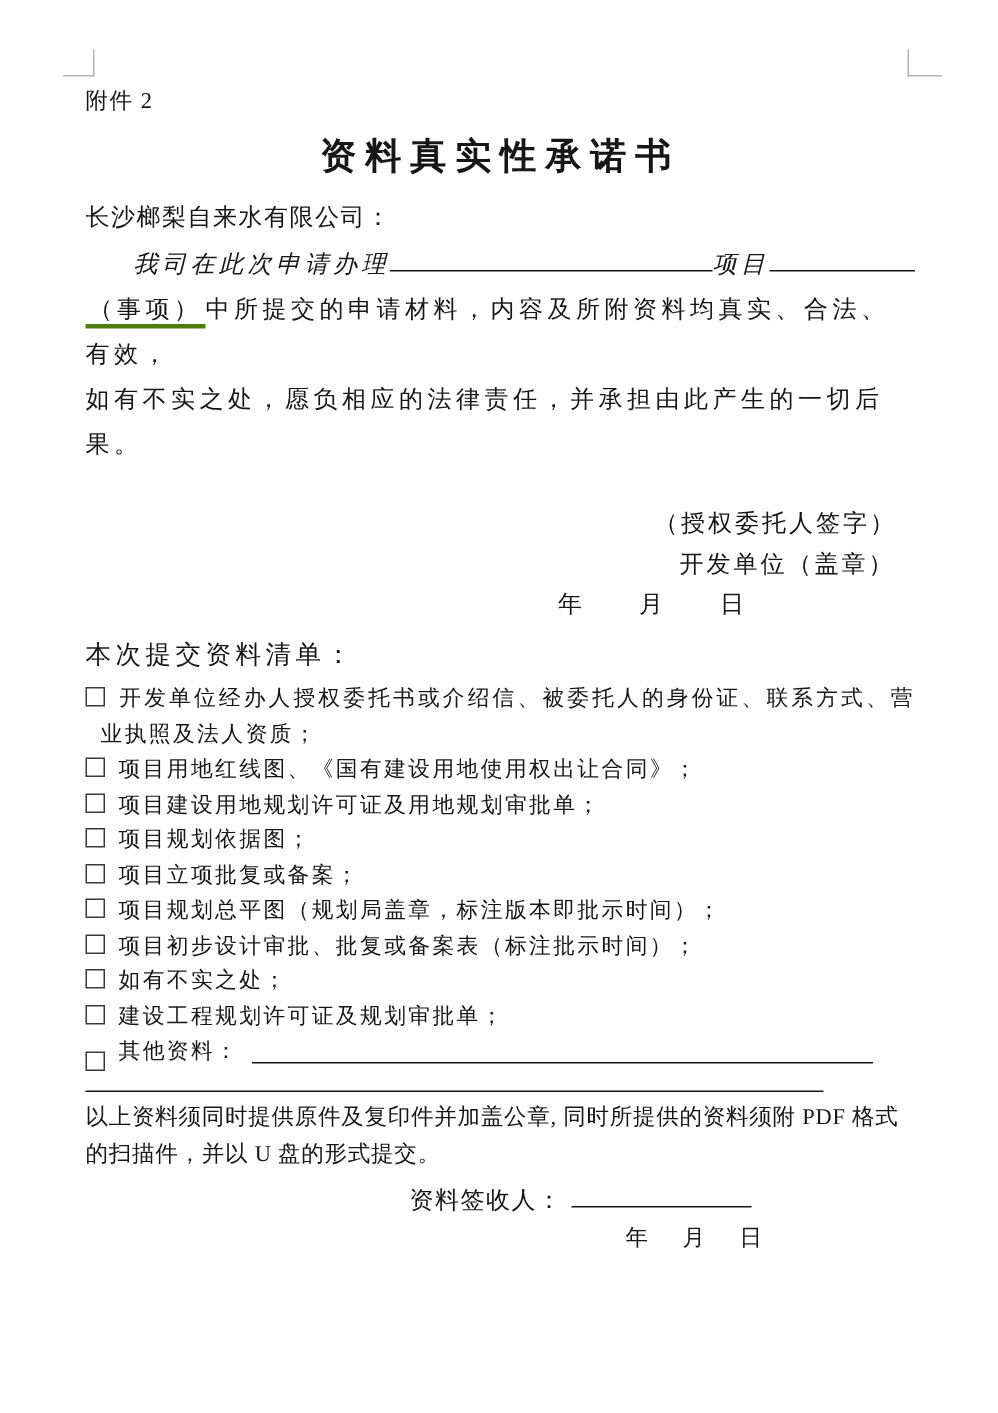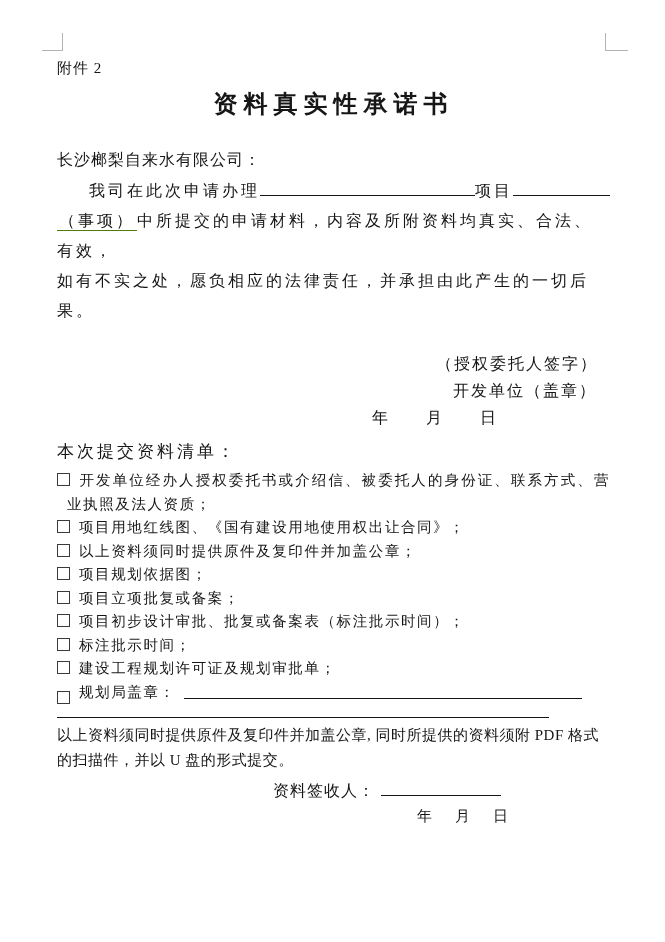--- a/index.html
+++ b/index.html
@@ -20,28 +20,28 @@
 
   .content{position:absolute;left:57px;top:58px;width:553px;}
 
   .attachment{font-size:15px;line-height:20px;letter-spacing:1px;}
   .title{
     margin:10px 0 0 0;
     font-family:"DejaVu Sans","Liberation Sans",sans-serif;
     font-weight:bold;font-size:24px;line-height:32px;
     text-align:center;letter-spacing:6px;
   }
-  .addressee{margin-top:29px;font-size:16px;line-height:22px;letter-spacing:1px;}
+  .addressee{margin-top:15px;font-size:16px;line-height:22px;letter-spacing:1px;}
 
   .para{margin-top:5px;font-size:16px;line-height:30px;letter-spacing:3px;}
-  .pline1{white-space:nowrap;padding-left:32px;}
+  .pline1{white-space:nowrap;padding-left:32px;font-style:italic;}
   .blank{display:inline-block;border-bottom:1px solid #161616;height:14px;vertical-align:baseline;}
   .blank1{width:215px;}
   .blank2{width:97px;}
-  .ul-text{border-bottom:1px solid #4d7c0f;padding:0 2px 1px 2px;text-align:right;}
+  .ul-text{border-bottom:3px solid #4d7c0f;padding:0 2px 1px 2px;text-align:right;}
 
   .sigblock{margin-top:24px;font-size:16px;line-height:27px;letter-spacing:2px;text-align:right;}
   .sig1{padding-right:12px;}
   .sig2{padding-right:13px;}
   .sigdate{padding-right:112px;}
 
   .heading{
     margin-top:9px;
     font-family:"DejaVu Sans","Liberation Sans",sans-serif;
     font-weight:normal;font-size:17px;line-height:23px;letter-spacing:3px;
@@ -101,29 +101,30 @@
       <div class="sig1">（授权委托人签字）</div>
       <div class="sig2">开发单位（盖章）</div>
       <div class="sigdate">年　　月　　日</div>
     </div>
 
     <div class="heading">本次提交资料清单：</div>
 
     <div class="checklist">
       <div class="check-item"><span class="cbox"></span><span>开发单位经办人授权委托书或介绍信、被委托人的身份证、联系方式、营业执照及法人资质；</span></div>
       <div class="check-item"><span class="cbox"></span><span>项目用地红线图、《国有建设用地使用权出让合同》；</span></div>
-      <div class="check-item"><span class="cbox"></span><span>以上资料须同时提供原件及复印件并加盖公章；</span></div>
+      <div class="check-item"><span class="cbox"></span><span>项目建设用地规划许可证及用地规划审批单；</span></div>
       <div class="check-item"><span class="cbox"></span><span>项目规划依据图；</span></div>
       <div class="check-item"><span class="cbox"></span><span>项目立项批复或备案；</span></div>
+      <div class="check-item"><span class="cbox"></span><span>项目规划总平图（规划局盖章，标注版本即批示时间）；</span></div>
       <div class="check-item"><span class="cbox"></span><span>项目初步设计审批、批复或备案表（标注批示时间）；</span></div>
-      <div class="check-item"><span class="cbox"></span><span>标注批示时间；</span></div>
+      <div class="check-item"><span class="cbox"></span><span>如有不实之处；</span></div>
       <div class="check-item"><span class="cbox"></span><span>建设工程规划许可证及规划审批单；</span></div>
       <div class="check-item other">
           <span class="cbox"></span>
-          <span class="other-label">规划局盖章：</span>
+          <span class="other-label">其他资料：</span>
           <span class="fblank"></span>
         </div>
     </div>
 
     <div class="sepline"></div>
 
     <div class="note">
       <div>以上资料须同时提供原件及复印件并加盖公章, 同时所提供的资料须附 PDF 格式</div>
       <div>的扫描件，并以 U 盘的形式提交。</div>
     </div>

